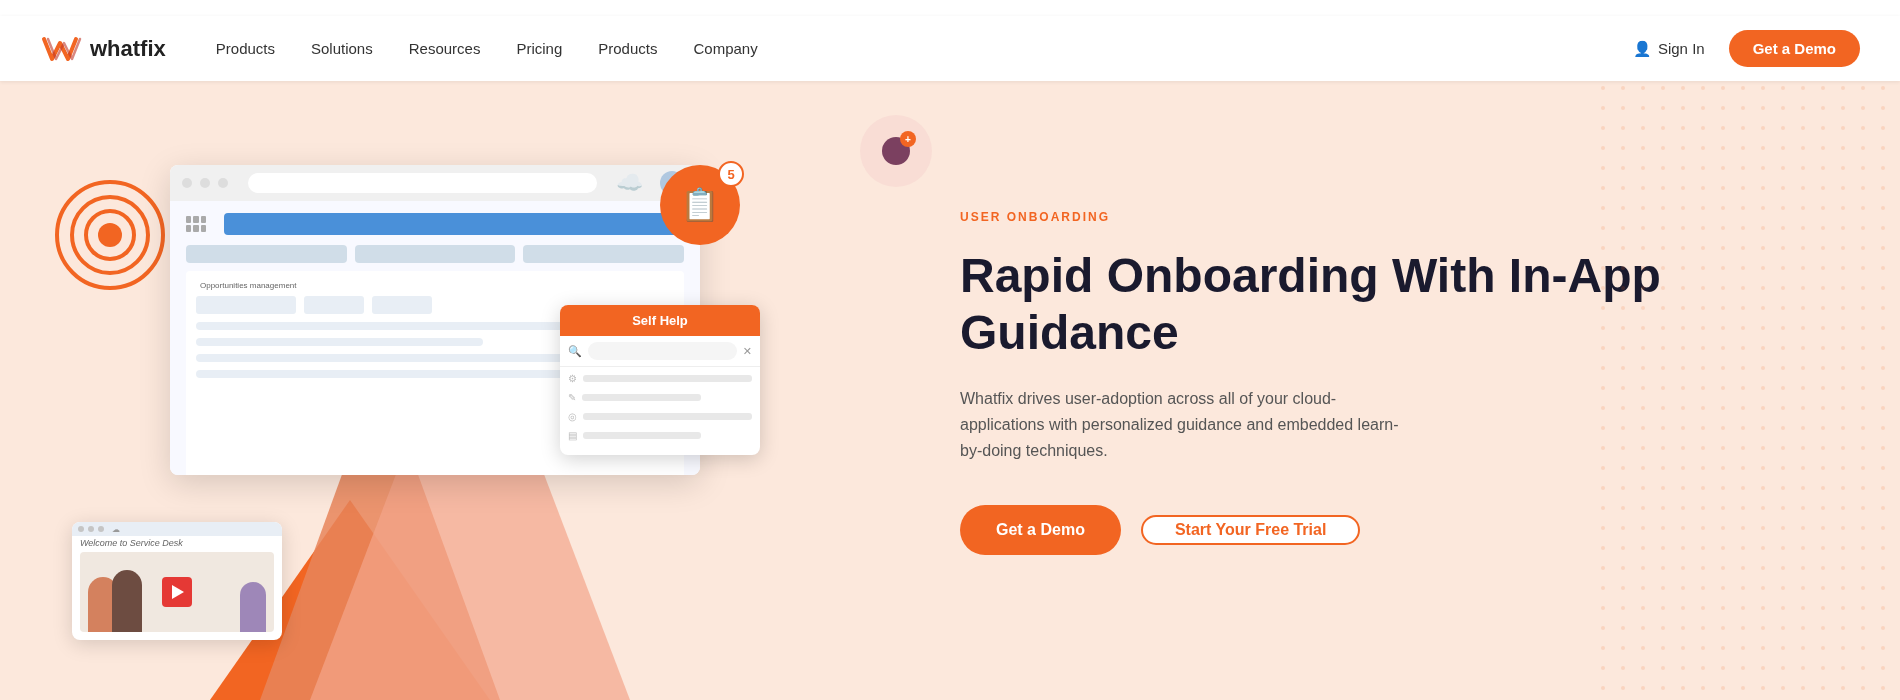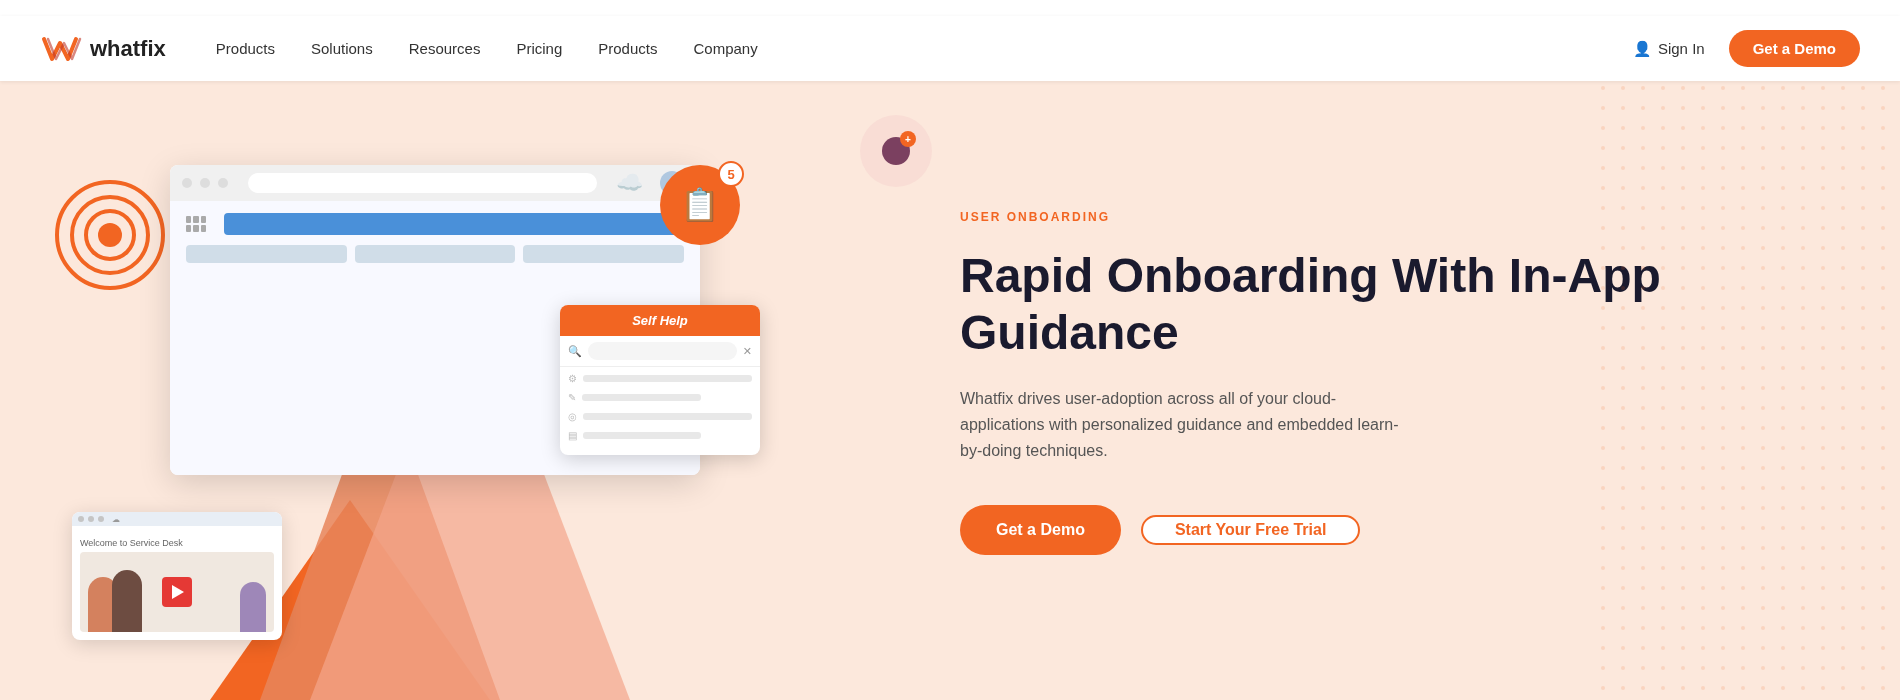--- a/index.html
+++ b/index.html
@@ -218,21 +218,20 @@
       box-shadow: 0 4px 20px rgba(0,0,0,0.18);
       overflow: hidden;
     }
     .self-help-header {
       background: #f26522;
       color: #fff;
       text-align: center;
       padding: 8px;
       font-size: 13px;
       font-weight: 600;
-      font-style: italic;
     }
     .self-help-search {
       display: flex;
       align-items: center;
       padding: 6px 8px;
       border-bottom: 1px solid #eee;
       gap: 6px;
     }
     .self-help-search-bar {
       flex: 1;
@@ -308,21 +307,22 @@
     }
     .video-card-dot {
       width: 6px;
       height: 6px;
       border-radius: 50%;
       background: #c5c5c5;
     }
     .video-card-title {
       font-size: 9px;
       color: #666;
-      padding: 12px 8px 4px;
+      padding: 2px 8px 4px;
+      font-style: italic;
     }
     .video-thumbnail {
       margin: 0 8px 8px;
       height: 80px;
       background: #f0e8e0;
       border-radius: 4px;
       position: relative;
       display: flex;
       align-items: center;
       justify-content: center;
@@ -493,20 +493,32 @@
           </div>
           <div style="flex:1;height:22px;background:#4a90d9;border-radius:4px;margin-left:8px;"></div>
         </div>
 
         <div style="display:flex;gap:8px;margin-bottom:8px;">
           <div style="flex:1;height:18px;background:#d0dde8;border-radius:4px;"></div>
           <div style="flex:1;height:18px;background:#d0dde8;border-radius:4px;"></div>
           <div style="flex:1;height:18px;background:#d0dde8;border-radius:4px;"></div>
         </div>
 
+        <div class="browser-content-area">
+          <div class="opp-label">Opportunities management</div>
+          <div style="display:flex;gap:8px;margin-bottom:8px;">
+            <div style="width:100px;height:18px;background:#e8eef5;border-radius:3px;"></div>
+            <div style="width:60px;height:18px;background:#e8eef5;border-radius:3px;"></div>
+            <div style="width:60px;height:18px;background:#e8eef5;border-radius:3px;"></div>
+          </div>
+          <div class="browser-row"></div>
+          <div class="browser-row short"></div>
+          <div class="browser-row medium"></div>
+          <div class="browser-row"></div>
+        </div>
       </div>
     </div>
 
     <div class="self-help-widget">
       <div class="self-help-header">Self Help</div>
       <div class="self-help-search">
         <span style="font-size:11px;color:#999;">🔍</span>
         <div class="self-help-search-bar"></div>
         <span style="font-size:11px;color:#999;">✕</span>
       </div>

